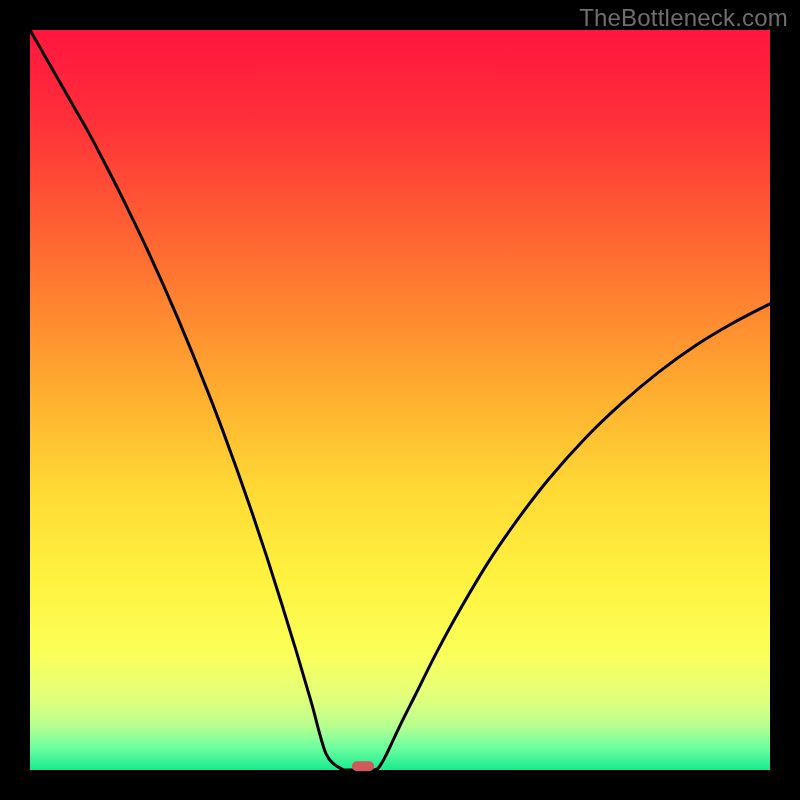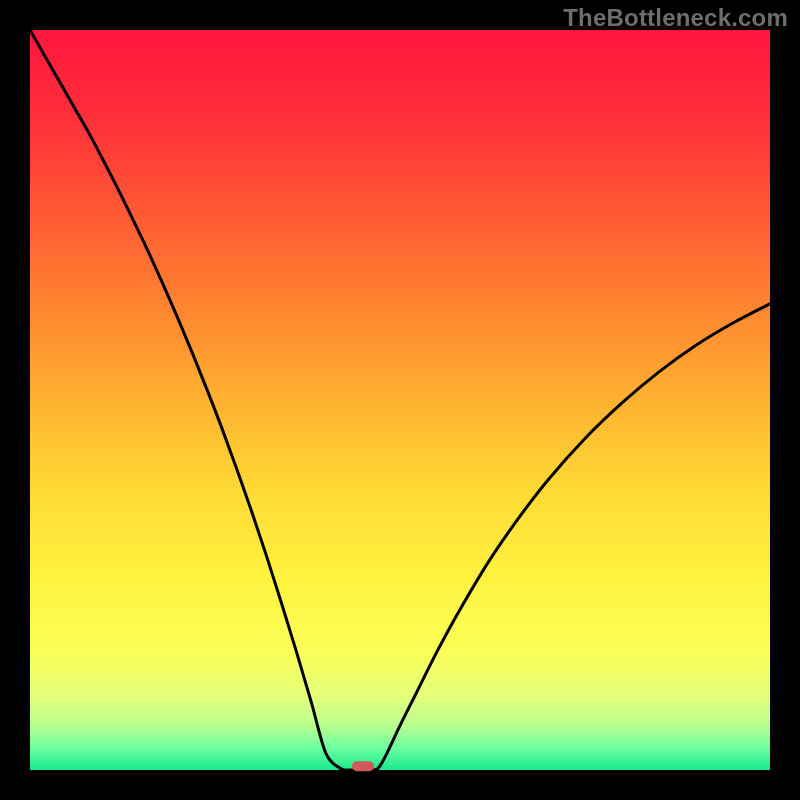--- a/index.html
+++ b/index.html
@@ -16,21 +16,21 @@
     width: 800px;
     height: 800px;
     background: #000;
   }
   .watermark {
     position: absolute;
     top: 4px;
     right: 12px;
     color: #6e6e6e;
     font-size: 24px;
-    font-weight: 700;
+    font-weight: 400;
     letter-spacing: 0.2px;
     z-index: 10;
     user-select: none;
   }
   svg.plot {
     position: absolute;
     left: 0;
     top: 0;
   }
 </style>

